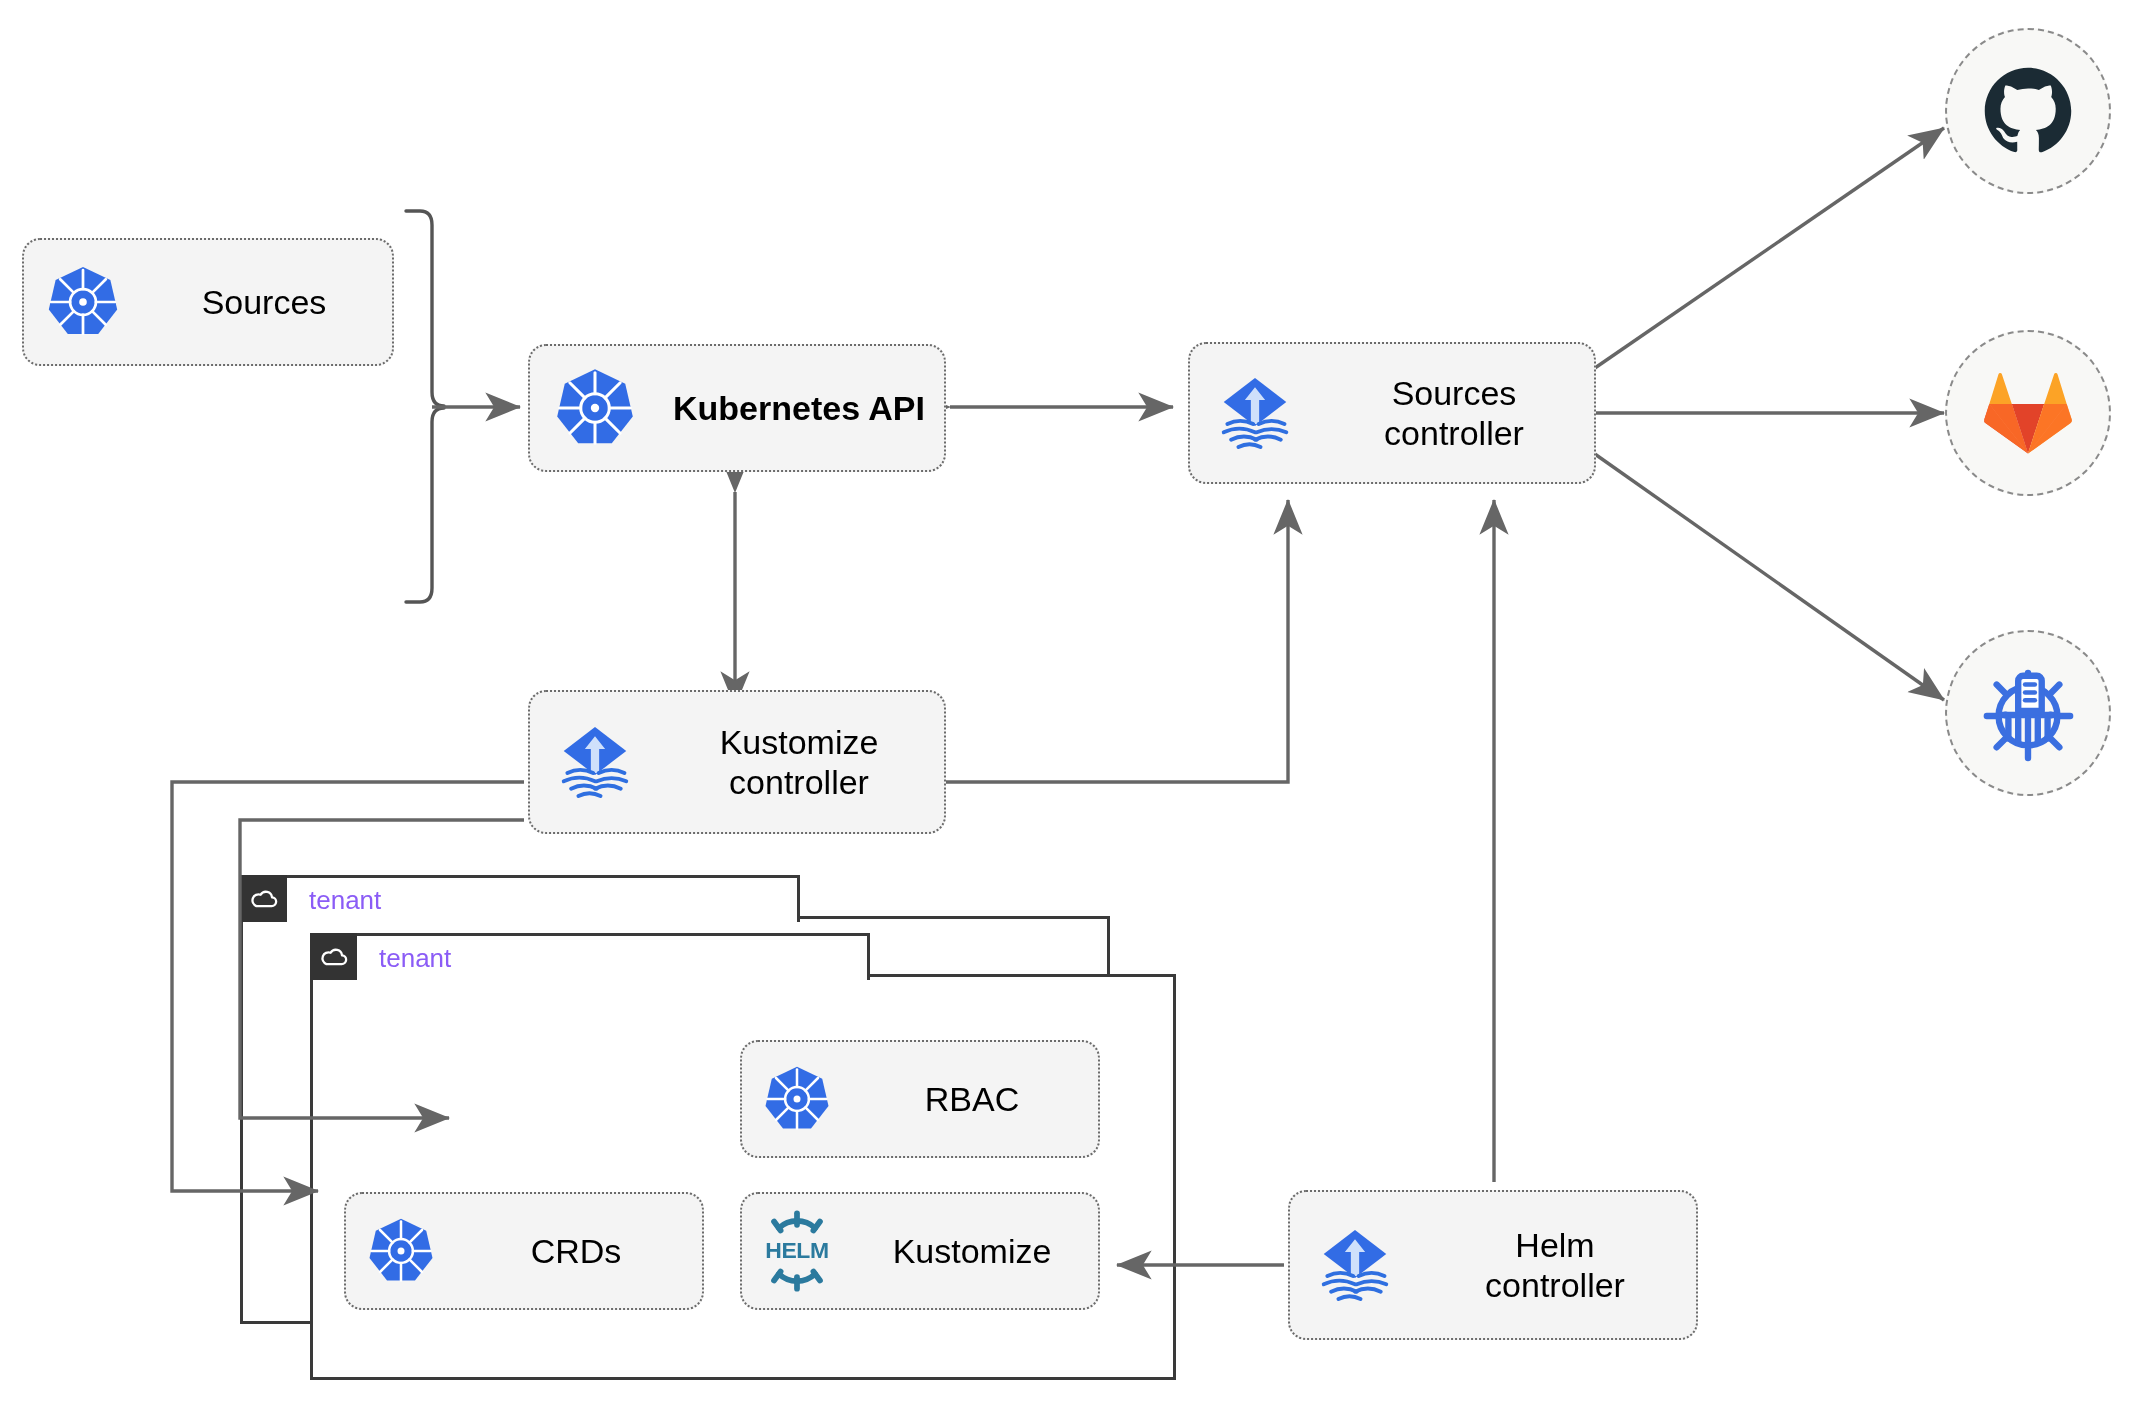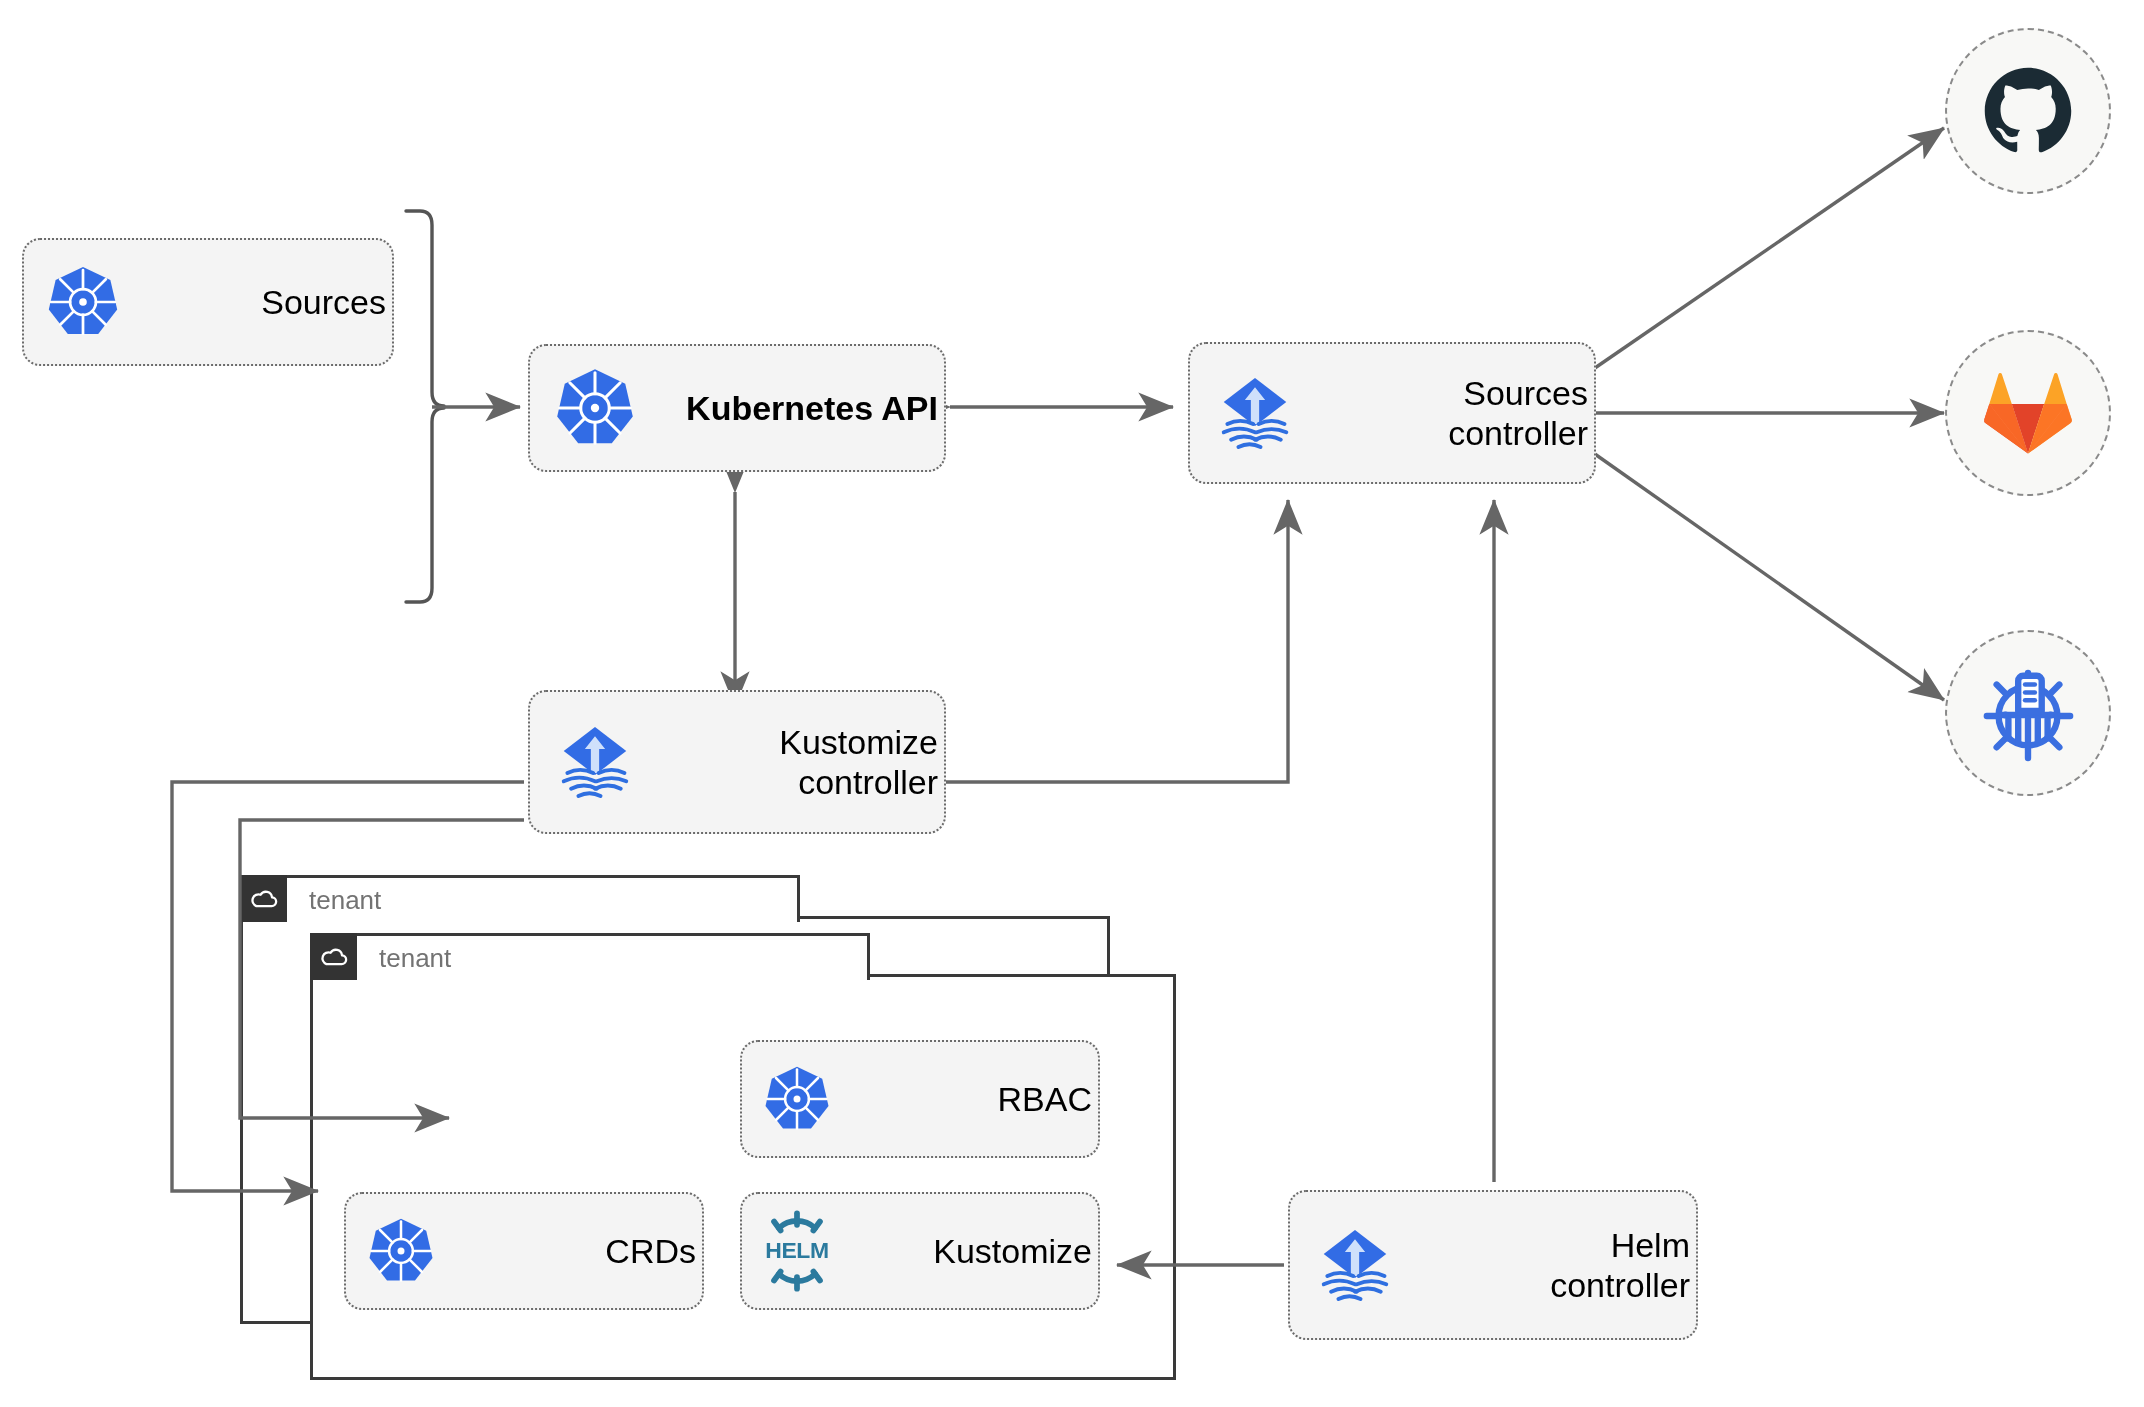--- a/index.html
+++ b/index.html
@@ -27,21 +27,21 @@
     z-index: 5;
   }
   .node .ico {
     flex: 0 0 auto;
     display: flex;
     align-items: center;
     justify-content: center;
   }
   .node .lbl {
     flex: 1 1 auto;
-    text-align: right;
+    text-align: center;
     color: #000;
     font-size: 34px;
     line-height: 1.18;
     white-space: pre-line;
     padding-right: 6px;
   }
   .node .lbl.two-line { font-size: 34px; }
 
   
   .circ {
@@ -84,21 +84,21 @@
     background: #333333;
     display: flex;
     align-items: center;
     justify-content: center;
     flex: 0 0 auto;
     margin-top: -3px;
     margin-left: -0px;
   }
   .tab-lbl {
     font-size: 26px;
-    color: #737373;
+    color: #8b5cf6;
     padding-left: 22px;
     white-space: nowrap;
   }
   svg.edges {
     position: absolute;
     left: 0; top: 0;
     width: 2144px;
     height: 1407px;
     z-index: 1;
     pointer-events: none;

